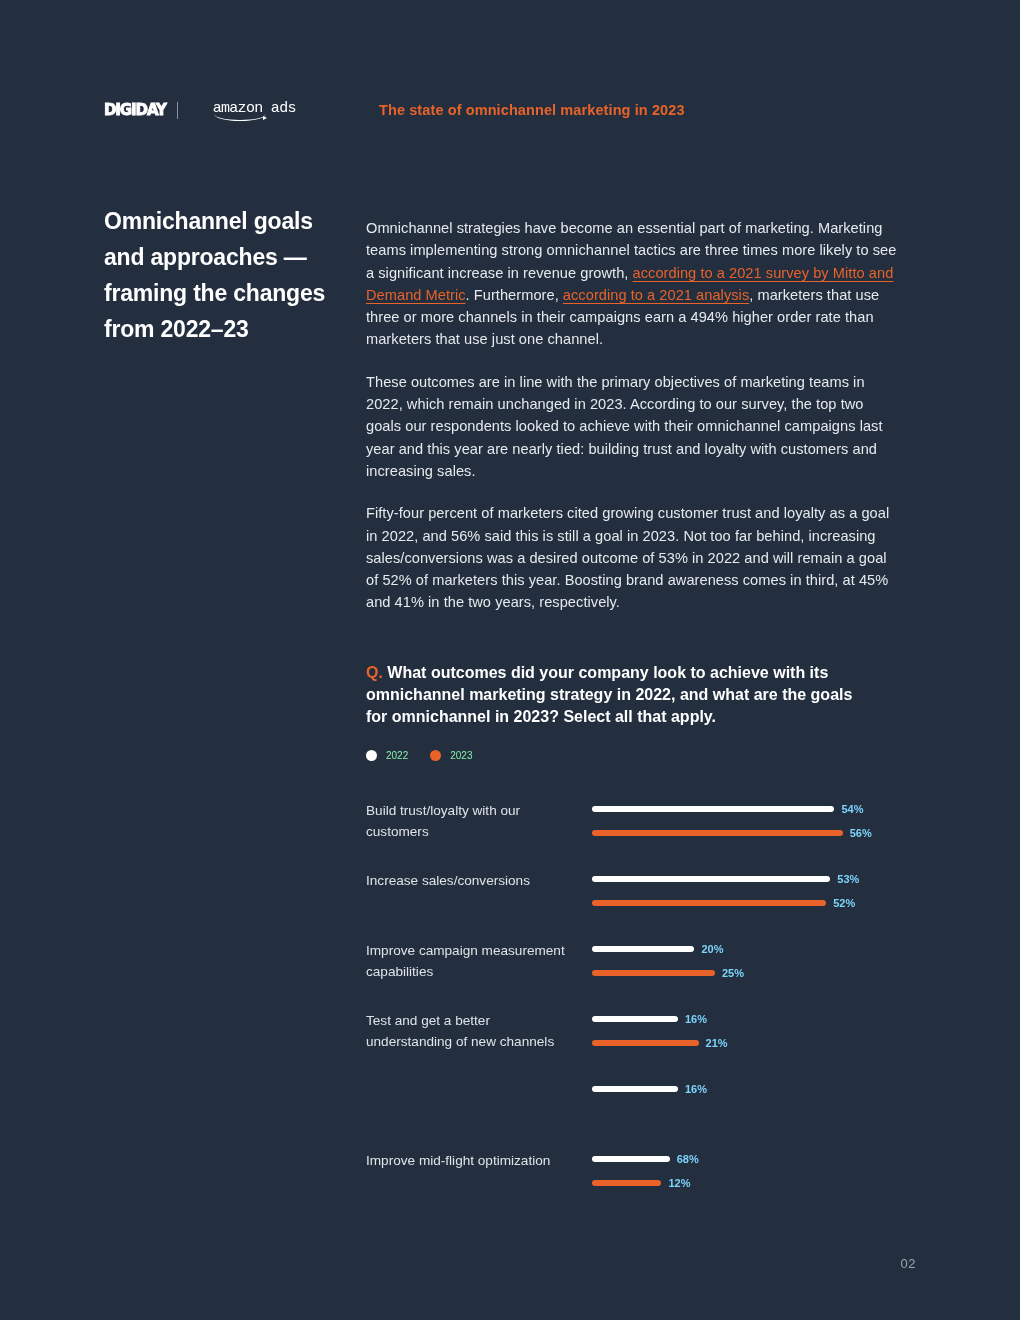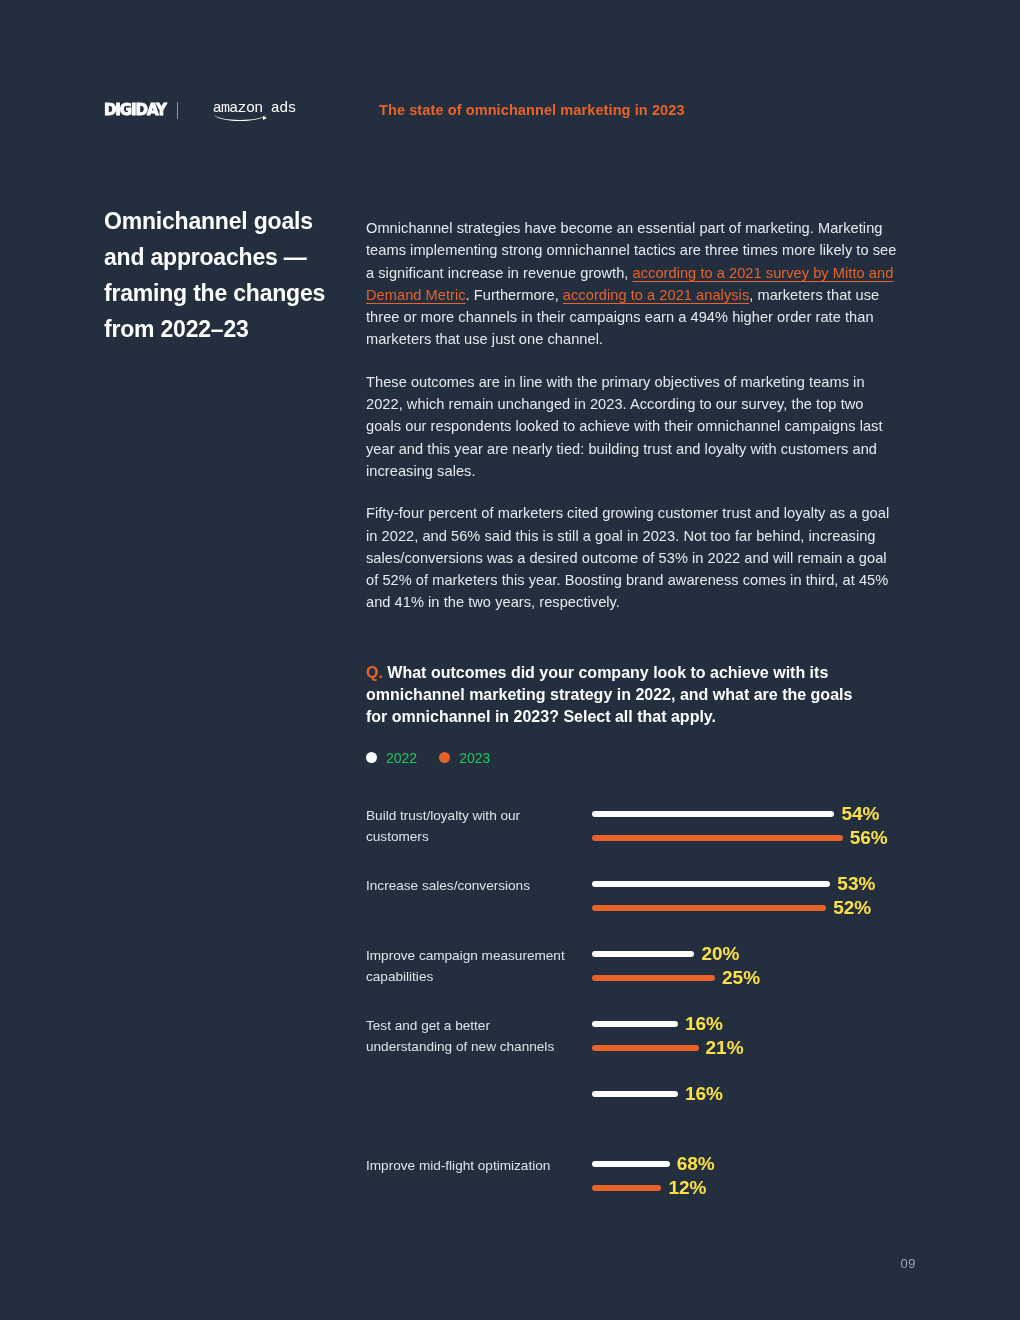--- a/index.html
+++ b/index.html
@@ -136,21 +136,21 @@
   .legend {
     display: flex;
     align-items: center;
     gap: 22px;
     margin-top: 22px;
   }
   .legend-item { display: flex; align-items: center; gap: 9px; }
   .legend-dot { width: 11px; height: 11px; border-radius: 50%; display: inline-block; }
   .legend-dot.y2022 { background: #ffffff; }
   .legend-dot.y2023 { background: #e8622a; }
-  .legend-label { color: #22c55e; font-size: 14px; }
+  .legend-label { color: #86efac; font-size: 10px; }
 
   
   .chart { margin-top: 36px; }
   .chart-row {
     position: relative;
     height: 70px;
   }
   .row-label {
     position: absolute;
     left: 0;
@@ -173,22 +173,22 @@
     align-items: center;
   }
   .bar {
     height: 5.5px;
     border-radius: 3px;
     display: block;
   }
   .bar.y2022 { background: #ffffff; }
   .bar.y2023 { background: #e8622a; }
   .bar-val {
-    color: #fde047;
-    font-size: 19px;
+    color: #7dd3fc;
+    font-size: 11px;
     font-weight: 700;
     margin-left: 7px;
     white-space: nowrap;
   }
 
   
   .page-num {
     position: absolute;
     right: 104px;
     bottom: 49px;
@@ -308,15 +308,15 @@
             <div class="bar-line">
               <span class="bar y2023" style="width: 69.44px;"></span>
               <span class="bar-val">12%</span>
             </div>
           </div>
         </div>
       </div>
 
   </div>
 
-  <div class="page-num">09</div>
+  <div class="page-num">02</div>
 
 </div>
 
 </body></html>

